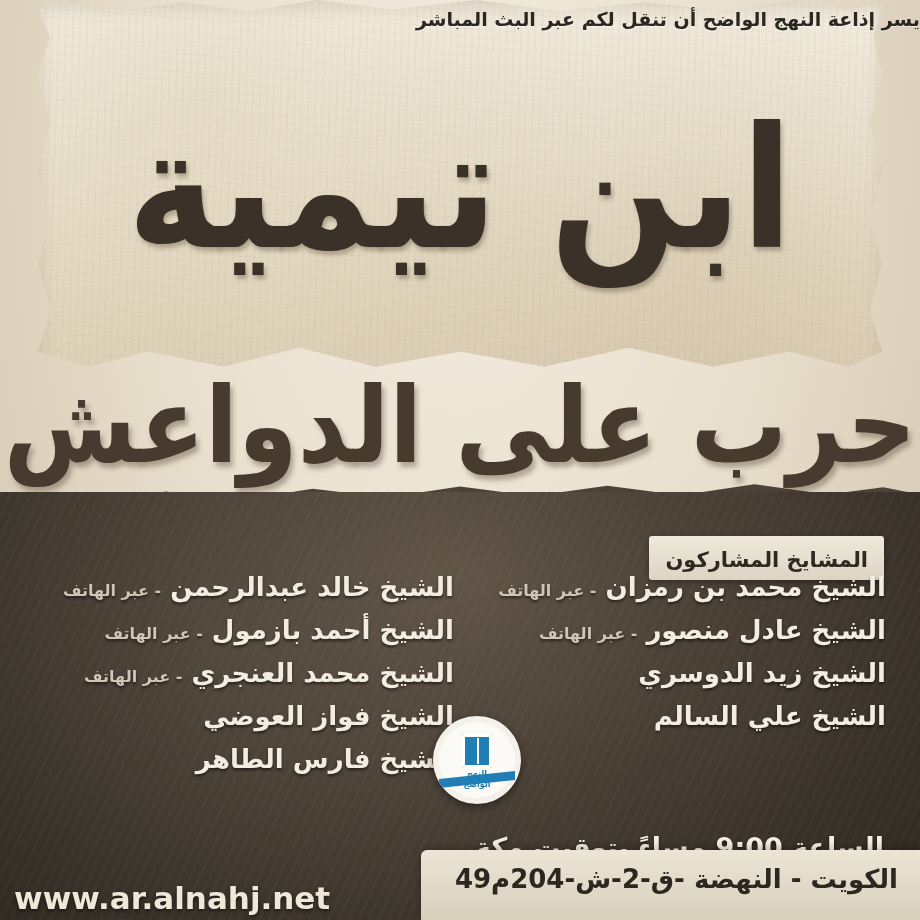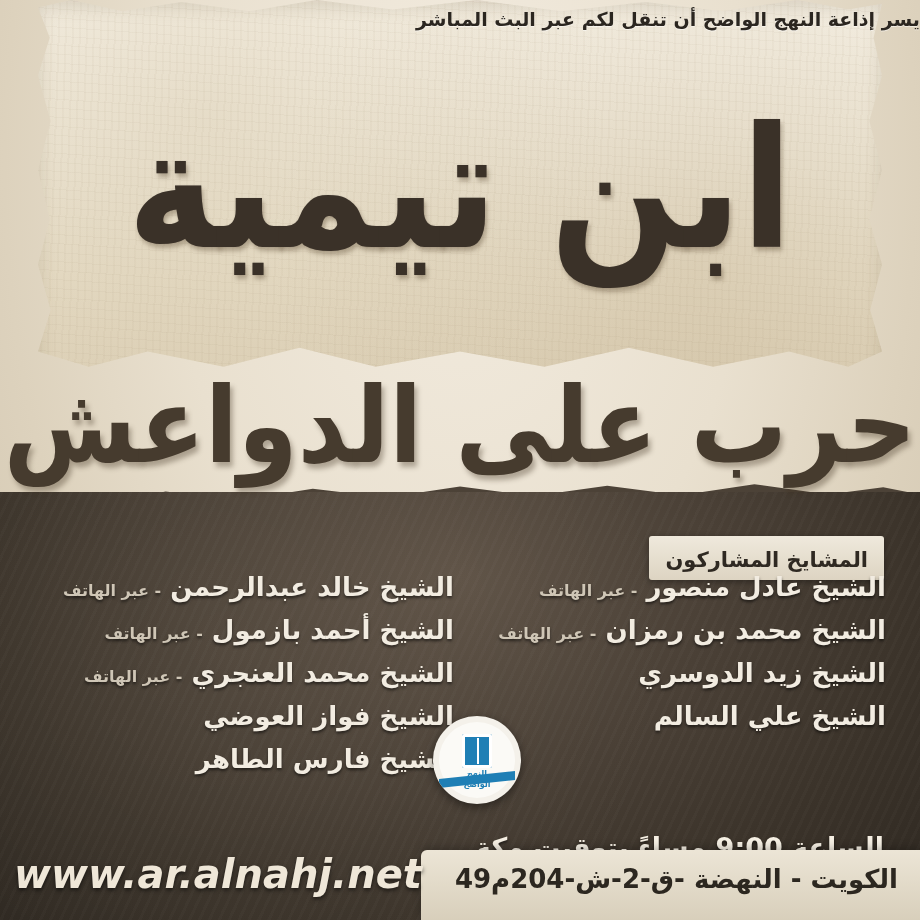--- a/index.html
+++ b/index.html
@@ -158,25 +158,24 @@
   #addr-bar{
     position:absolute;right:0;bottom:0;height:58px;
     background:linear-gradient(180deg,#ece5d6,#d8cfbb);
     color:#2c2720;font-size:26px;font-weight:bold;
     display:flex;align-items:center;padding:0 22px 12px 34px;
     border-top-left-radius:6px;
     box-shadow:0 -2px 8px rgba(0,0,0,.25);
     white-space:nowrap;
   }
   #website{
-    position:absolute;left:14px;bottom:23px;
-    color:#efe7d8;font-size:40px;font-weight:bold;
+    position:absolute;left:14px;bottom:4px;
+    color:#efe7d8;font-size:31px;font-weight:bold;
     direction:ltr;
     text-shadow:0 2px 4px rgba(0,0,0,.6);
-    font-style:italic;
   }
 </style>
 </head>
 <body>
 
 <div id="poster">
 
   <div class="parchment">
     <div class="parchment-fibers"></div>
   </div>
@@ -189,25 +188,25 @@
   <div class="dark">
     <div class="dark-noise"></div>
   </div>
 
   <div class="calig" id="subtitle">حرب على الدواعش</div>
 
   <div id="participants-label">المشايخ المشاركون</div>
 
   <div class="col" id="col-right">
     <div class="sp">
+      <span>الشيخ محمد بن رمزان</span>
+      <span class="via">- عبر الهاتف</span>
+    </div>
+    <div class="sp">
       <span>الشيخ عادل منصور</span>
-      <span class="via">- عبر الهاتف</span>
-    </div>
-    <div class="sp">
-      <span>الشيخ محمد بن رمزان</span>
       <span class="via">- عبر الهاتف</span>
     </div>
     <div class="sp">
       <span>الشيخ زيد الدوسري</span>
       <span class="via"></span>
     </div>
     <div class="sp">
       <span>الشيخ علي السالم</span>
       <span class="via"></span>
     </div>

